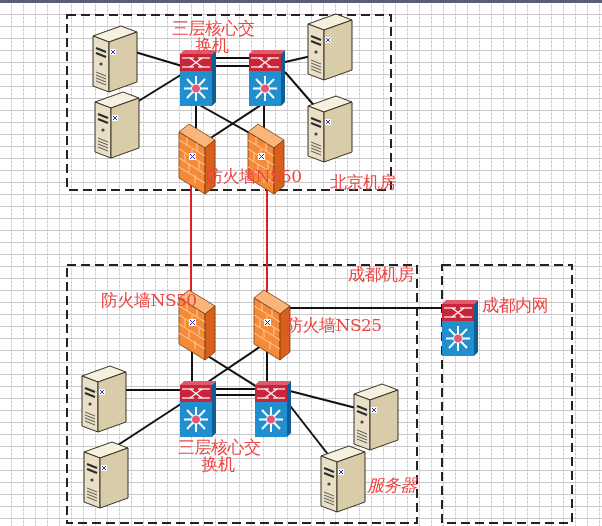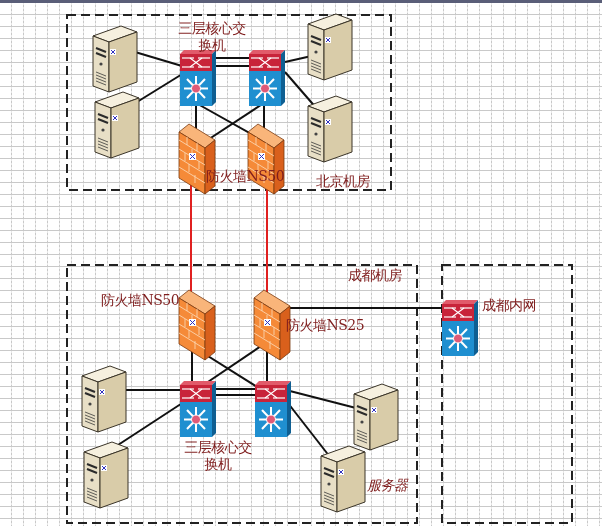--- a/index.html
+++ b/index.html
@@ -17,21 +17,21 @@
       repeating-linear-gradient(to bottom, transparent 0 11px, #c9c9c9 11px 12px);
   }
   .canvas::before {
     content: ""; position: absolute; inset: 0;
     background-image:
       repeating-linear-gradient(to bottom, #fff 0 2px, transparent 2px 4px);
     mix-blend-mode: lighten; opacity: 0.55; pointer-events: none;
   }
   svg.diagram { position: absolute; left: 0; top: 0; }
   .lbl {
-    position: absolute; font-size: 14px; color: #7f1d1d; white-space: nowrap;
+    position: absolute; font-size: 17px; color: #ef4444; white-space: nowrap;
     line-height: 17px; letter-spacing: -0.5px;
   }
   .lbl.center { text-align: center; }
 </style>
 </head>
 <body>
 
 <div class="topbar"></div>
 <div class="canvas"></div>
 
@@ -154,23 +154,23 @@
   <use href="#server" x="321" y="446"></use>
 
   <use href="#switch" x="442" y="300"></use>
 </svg>
 
 <div class="lbl center" style="left:172px; top:20px; width:80px;">
   <div>三层核心交</div>
   <div>换机</div>
 </div>
 <div class="lbl" style="left:206px; top:168px;">防火墙NS50</div>
-<div class="lbl" style="left:316px; top:174px;font-family:Liberation Mono, monospace;">北京机房</div>
+<div class="lbl" style="left:330px; top:174px;">北京机房</div>
 
-<div class="lbl" style="left:348px; top:267px;">成都机房</div>
+<div class="lbl" style="left:348px; top:267px;font-family:Liberation Mono, monospace;">成都机房</div>
 <div class="lbl" style="left:101px; top:292px;">防火墙NS50</div>
 <div class="lbl" style="left:286px; top:317px;">防火墙NS25</div>
 <div class="lbl" style="left:482px; top:297px;">成都内网</div>
 
 <div class="lbl center" style="left:178px; top:439px; width:80px;">
   <div>三层核心交</div>
   <div>换机</div>
 </div>
 <div class="lbl" style="left:367px; top:477px;font-style:italic;">服务器</div>
 

